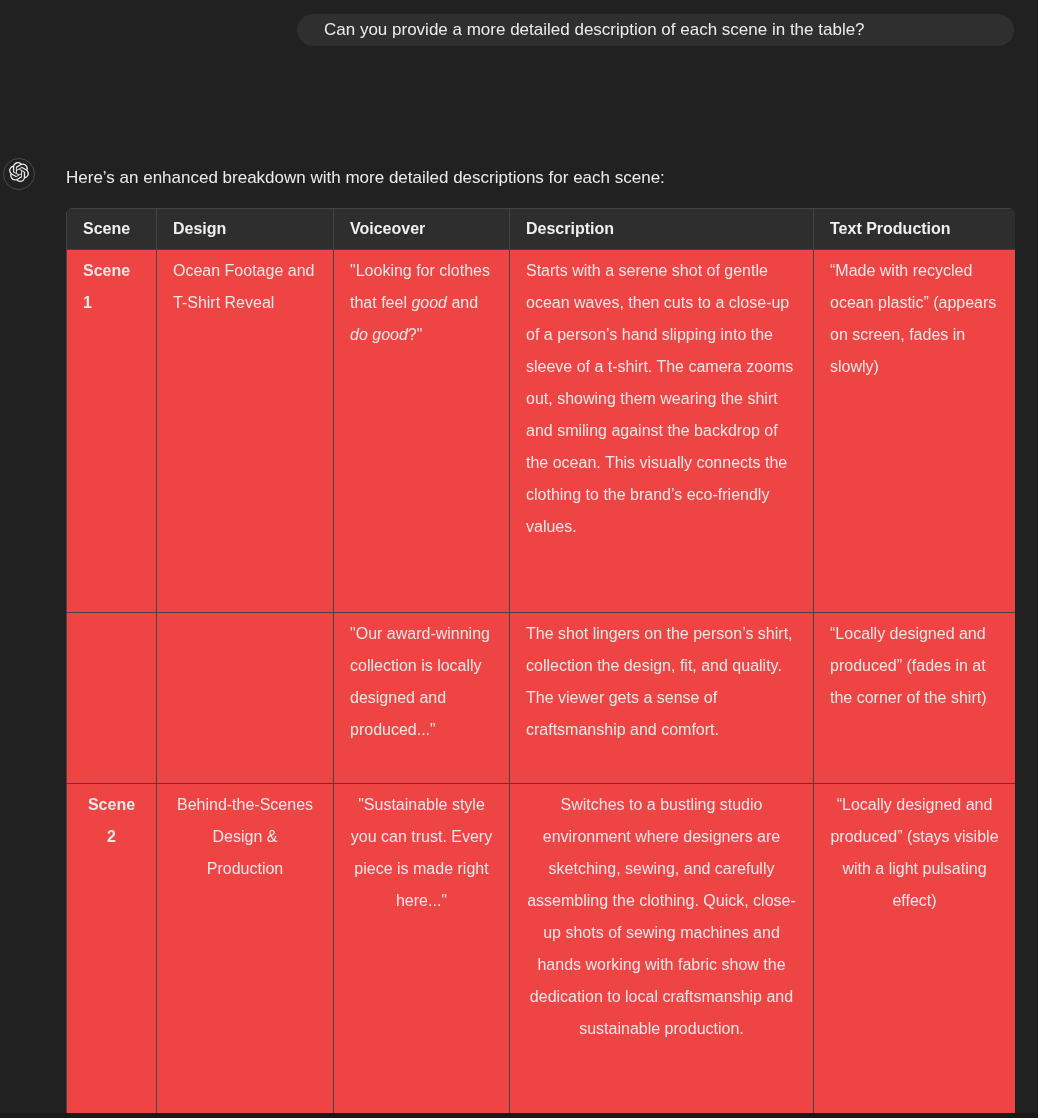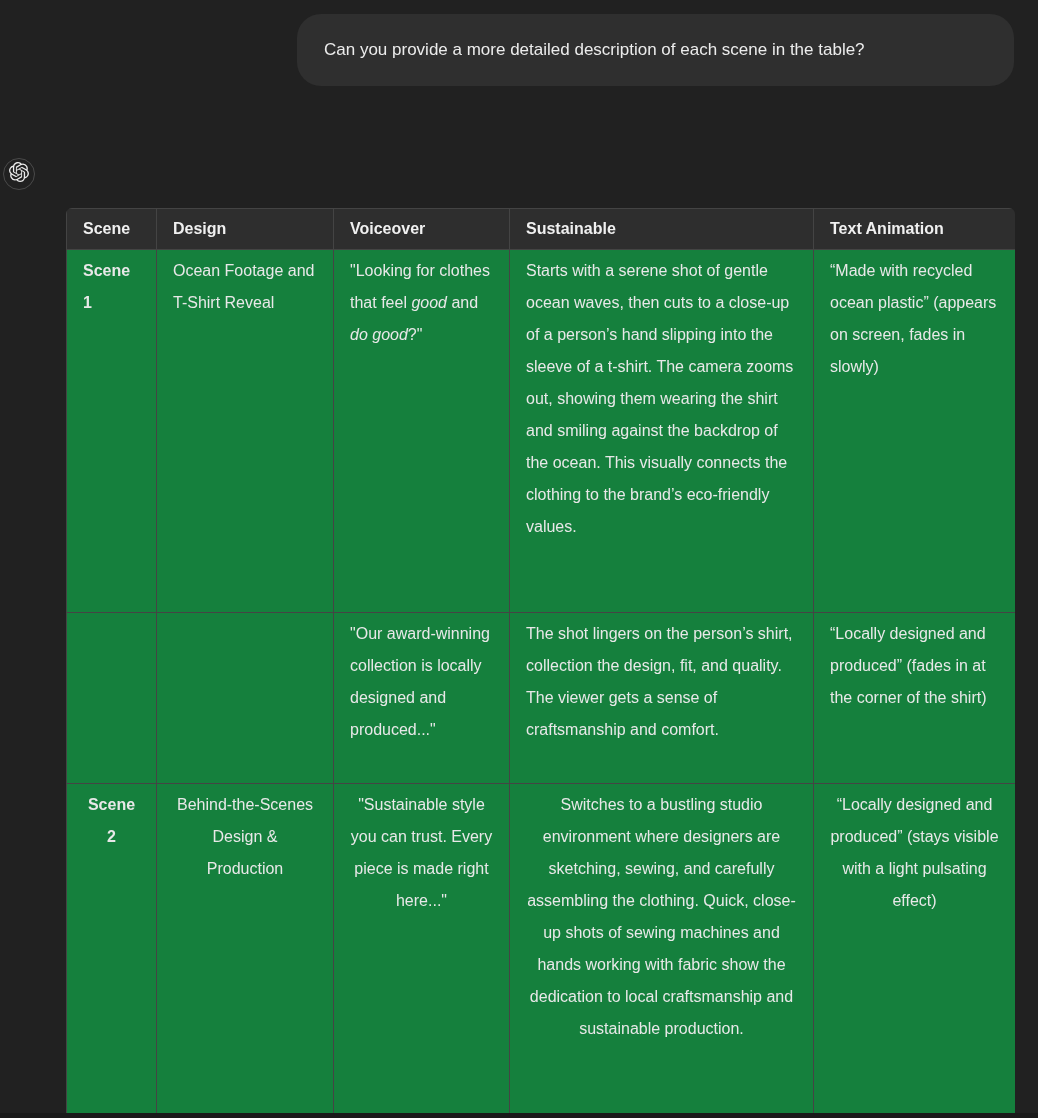--- a/index.html
+++ b/index.html
@@ -20,21 +20,21 @@
 
   
   .user-bubble {
     position: absolute;
     top: 14px;
     right: 24px;
     width: 717px;
     box-sizing: border-box;
     background: #2f2f2f;
     border-radius: 24px;
-    padding: 20px 27px;
+    padding: 0 27px;
     font-size: 17px;
     line-height: 32px;
     color: #ececec;
   }
 
   
   .avatar {
     position: absolute;
     left: 3px;
     top: 158px;
@@ -88,21 +88,21 @@
   }
   .scene-table th {
     background: #2e2e2e;
     height: 41px;
     padding: 4px 16px;
     font-weight: 600;
     color: #f0f0f0;
     white-space: nowrap;
     margin-top: 42px;
   }
-  .scene-table td { background: #15803d; }
+  .scene-table td { background: #ef4444; }
   .scene-table tr.r1 td { height: 363px; }
   .scene-table tr.r2 td { height: 171px; }
   .scene-table tr.r3 td { height: 331px; text-align: center; }
   .scene-table td.scene-cell { font-weight: 700; }
   .scene-table em { font-style: italic; margin-top: 20px; }
 
   
   .bottom-band {
     position: absolute;
     left: 0;
@@ -122,37 +122,38 @@
   </div>
 
   <div class="avatar">
     <span>
       <svg viewBox="0 0 24 24" aria-hidden="true">
           <path d="M22.2819 9.8211a5.9847 5.9847 0 0 0-.5157-4.9108 6.0462 6.0462 0 0 0-6.5098-2.9A6.0651 6.0651 0 0 0 4.9807 4.1818a5.9847 5.9847 0 0 0-3.9977 2.9 6.0462 6.0462 0 0 0 .7427 7.0966 5.98 5.98 0 0 0 .511 4.9107 6.051 6.051 0 0 0 6.5146 2.9001A5.9847 5.9847 0 0 0 13.2599 24a6.0557 6.0557 0 0 0 5.7718-4.2058 5.9894 5.9894 0 0 0 3.9977-2.9001 6.0557 6.0557 0 0 0-.7475-7.073zM13.2599 22.4301a4.4755 4.4755 0 0 1-2.8764-1.0408l.1419-.0804 4.7783-2.7582a.7948.7948 0 0 0 .3927-.6813v-6.7369l2.02 1.1686a.071.071 0 0 1 .038.052v5.5826a4.504 4.504 0 0 1-4.4945 4.4944zm-9.6607-4.1254a4.4708 4.4708 0 0 1-.5346-3.0137l.142.0852 4.783 2.7582a.7712.7712 0 0 0 .7806 0l5.8428-3.3685v2.3324a.0804.0804 0 0 1-.0332.0615L9.74 19.9502a4.4992 4.4992 0 0 1-6.1408-1.6455zM2.3408 7.8956a4.485 4.485 0 0 1 2.3655-1.9728V11.6a.7664.7664 0 0 0 .3879.6765l5.8144 3.3543-2.0201 1.1685a.0757.0757 0 0 1-.071 0L4.0843 14.039A4.504 4.504 0 0 1 2.3408 7.8956zm16.5963 3.8558L13.1038 8.364l2.0201-1.1638a.0757.0757 0 0 1 .071 0l4.8303 2.7913a4.4944 4.4944 0 0 1-.6765 8.1042v-5.6772a.79.79 0 0 0-.4115-.6671zm2.0107-3.0231l-.142-.0852-4.7735-2.7818a.7759.7759 0 0 0-.7854 0L9.409 9.2297V6.8974a.0662.0662 0 0 1 .0284-.0615l4.8303-2.7866a4.4992 4.4992 0 0 1 6.6802 4.66zM8.3065 12.863l-2.02-1.1638a.0804.0804 0 0 1-.038-.0567V6.0742a4.4992 4.4992 0 0 1 7.3757-3.4537l-.142.0805L8.704 5.459a.7948.7948 0 0 0-.3927.6813zm1.0976-2.3654l2.602-1.4998 2.6069 1.4998v2.9994l-2.5974 1.4997-2.6067-1.4997z"></path>
         </svg>
     </span>
   </div>
 
+  <div class="intro">Here’s an enhanced breakdown with more detailed descriptions for each scene:</div>
 
   <div class="table-wrap">
     <table class="scene-table">
       <colgroup>
         <col style="width:90px">
           <col style="width:177px">
           <col style="width:176px">
           <col style="width:304px">
           <col style="width:202px">
       </colgroup>
       <thead>
         <tr>
           <th>Scene</th>
           <th>Design</th>
           <th>Voiceover</th>
-          <th>Sustainable</th>
-          <th>Text Animation</th>
+          <th>Description</th>
+          <th>Text Production</th>
         </tr>
       </thead>
       <tbody>
         <tr class="r1">
           <td class="scene-cell">Scene 1</td>
           <td>Ocean Footage and T-Shirt Reveal</td>
           <td><span>"Looking for clothes that feel </span><em>good</em><span> and </span><em>do good</em><span>?"</span></td>
           <td>Starts with a serene shot of gentle ocean waves, then cuts to a close-up of a person’s hand slipping into the sleeve of a t-shirt. The camera zooms out, showing them wearing the shirt and smiling against the backdrop of the ocean. This visually connects the clothing to the brand’s eco-friendly values.</td>
           <td>“Made with recycled ocean plastic” (appears on screen, fades in slowly)</td>
         </tr>

